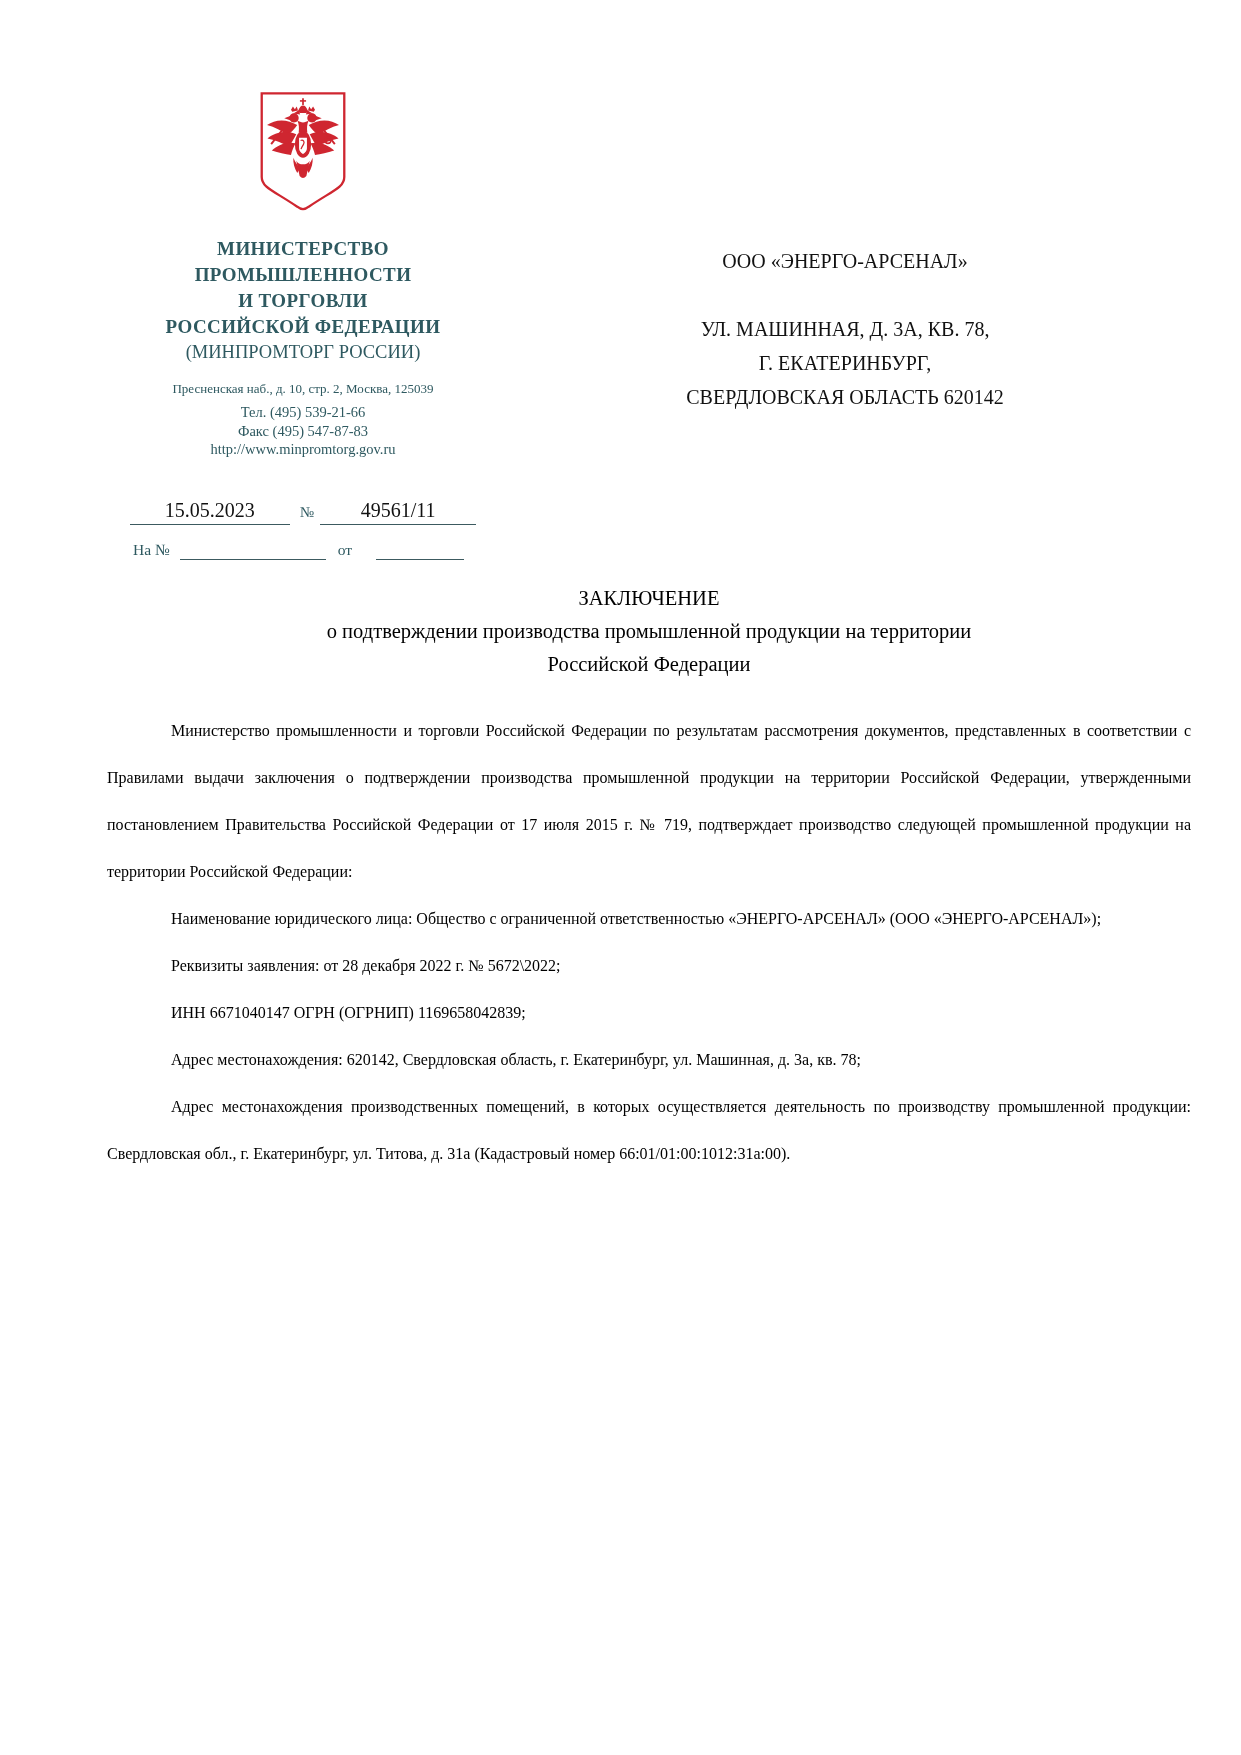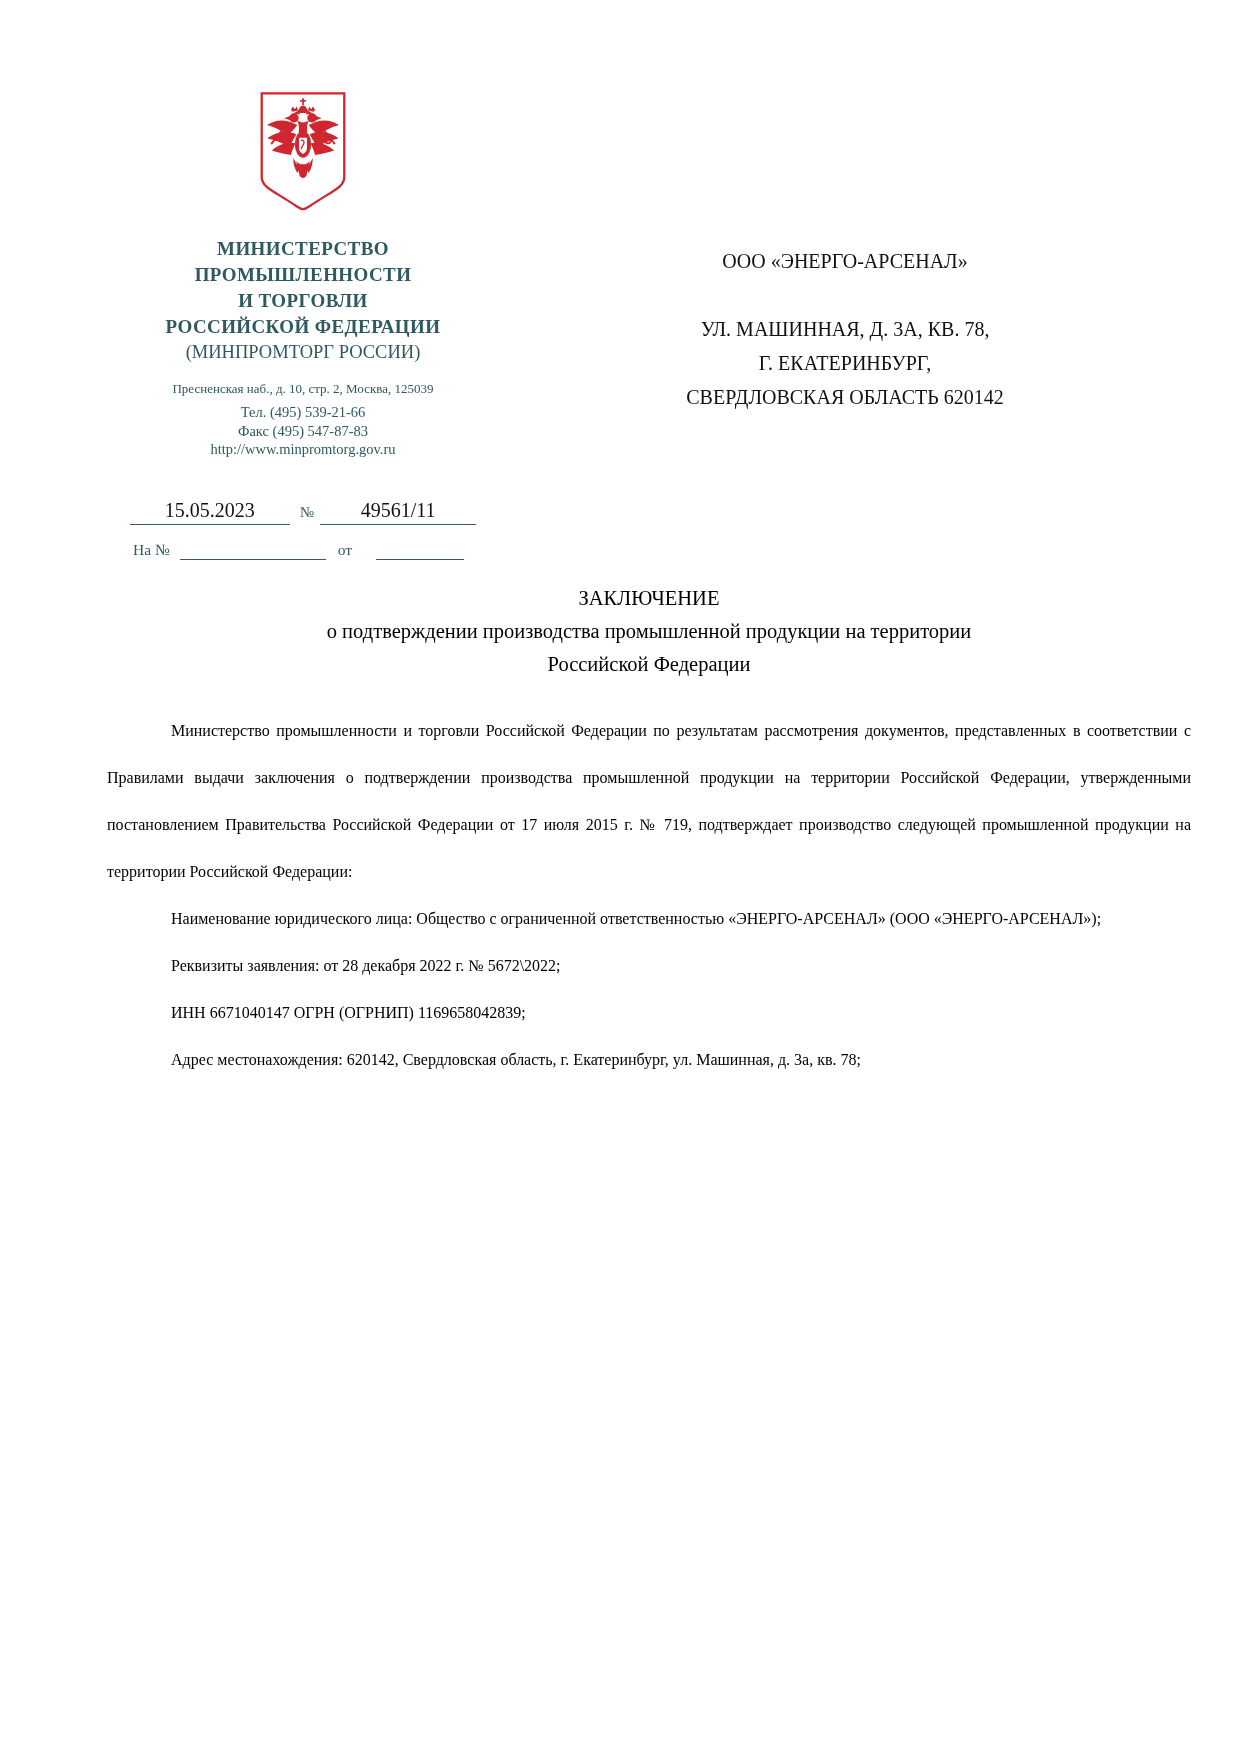--- a/index.html
+++ b/index.html
@@ -203,15 +203,16 @@
     <div>о подтверждении производства промышленной продукции на территории</div>
     <div>Российской Федерации</div>
   </div>
 
   <div class="doc-body">
     <p>Министерство промышленности и торговли Российской Федерации по результатам рассмотрения документов, представленных в соответствии с Правилами выдачи заключения о подтверждении производства промышленной продукции на территории Российской Федерации, утвержденными постановлением Правительства Российской Федерации от 17 июля 2015 г. № 719, подтверждает производство следующей промышленной продукции на территории Российской Федерации:</p>
     <p>Наименование юридического лица: Общество с ограниченной ответственностью «ЭНЕРГО-АРСЕНАЛ» (ООО «ЭНЕРГО-АРСЕНАЛ»);</p>
     <p>Реквизиты заявления: от 28 декабря 2022 г. № 5672\2022;</p>
     <p>ИНН 6671040147 ОГРН (ОГРНИП) 1169658042839;</p>
     <p>Адрес местонахождения: 620142, Свердловская область, г. Екатеринбург, ул. Машинная, д. 3а, кв. 78;</p>
+    <p>Адрес местонахождения производственных помещений, в которых осуществляется деятельность по производству промышленной продукции: Свердловская обл., г. Екатеринбург, ул. Титова, д. 31а (Кадастровый номер 66:01/01:00:1012:31а:00).</p>
   </div>
 
 </div>
 
 </body></html>

